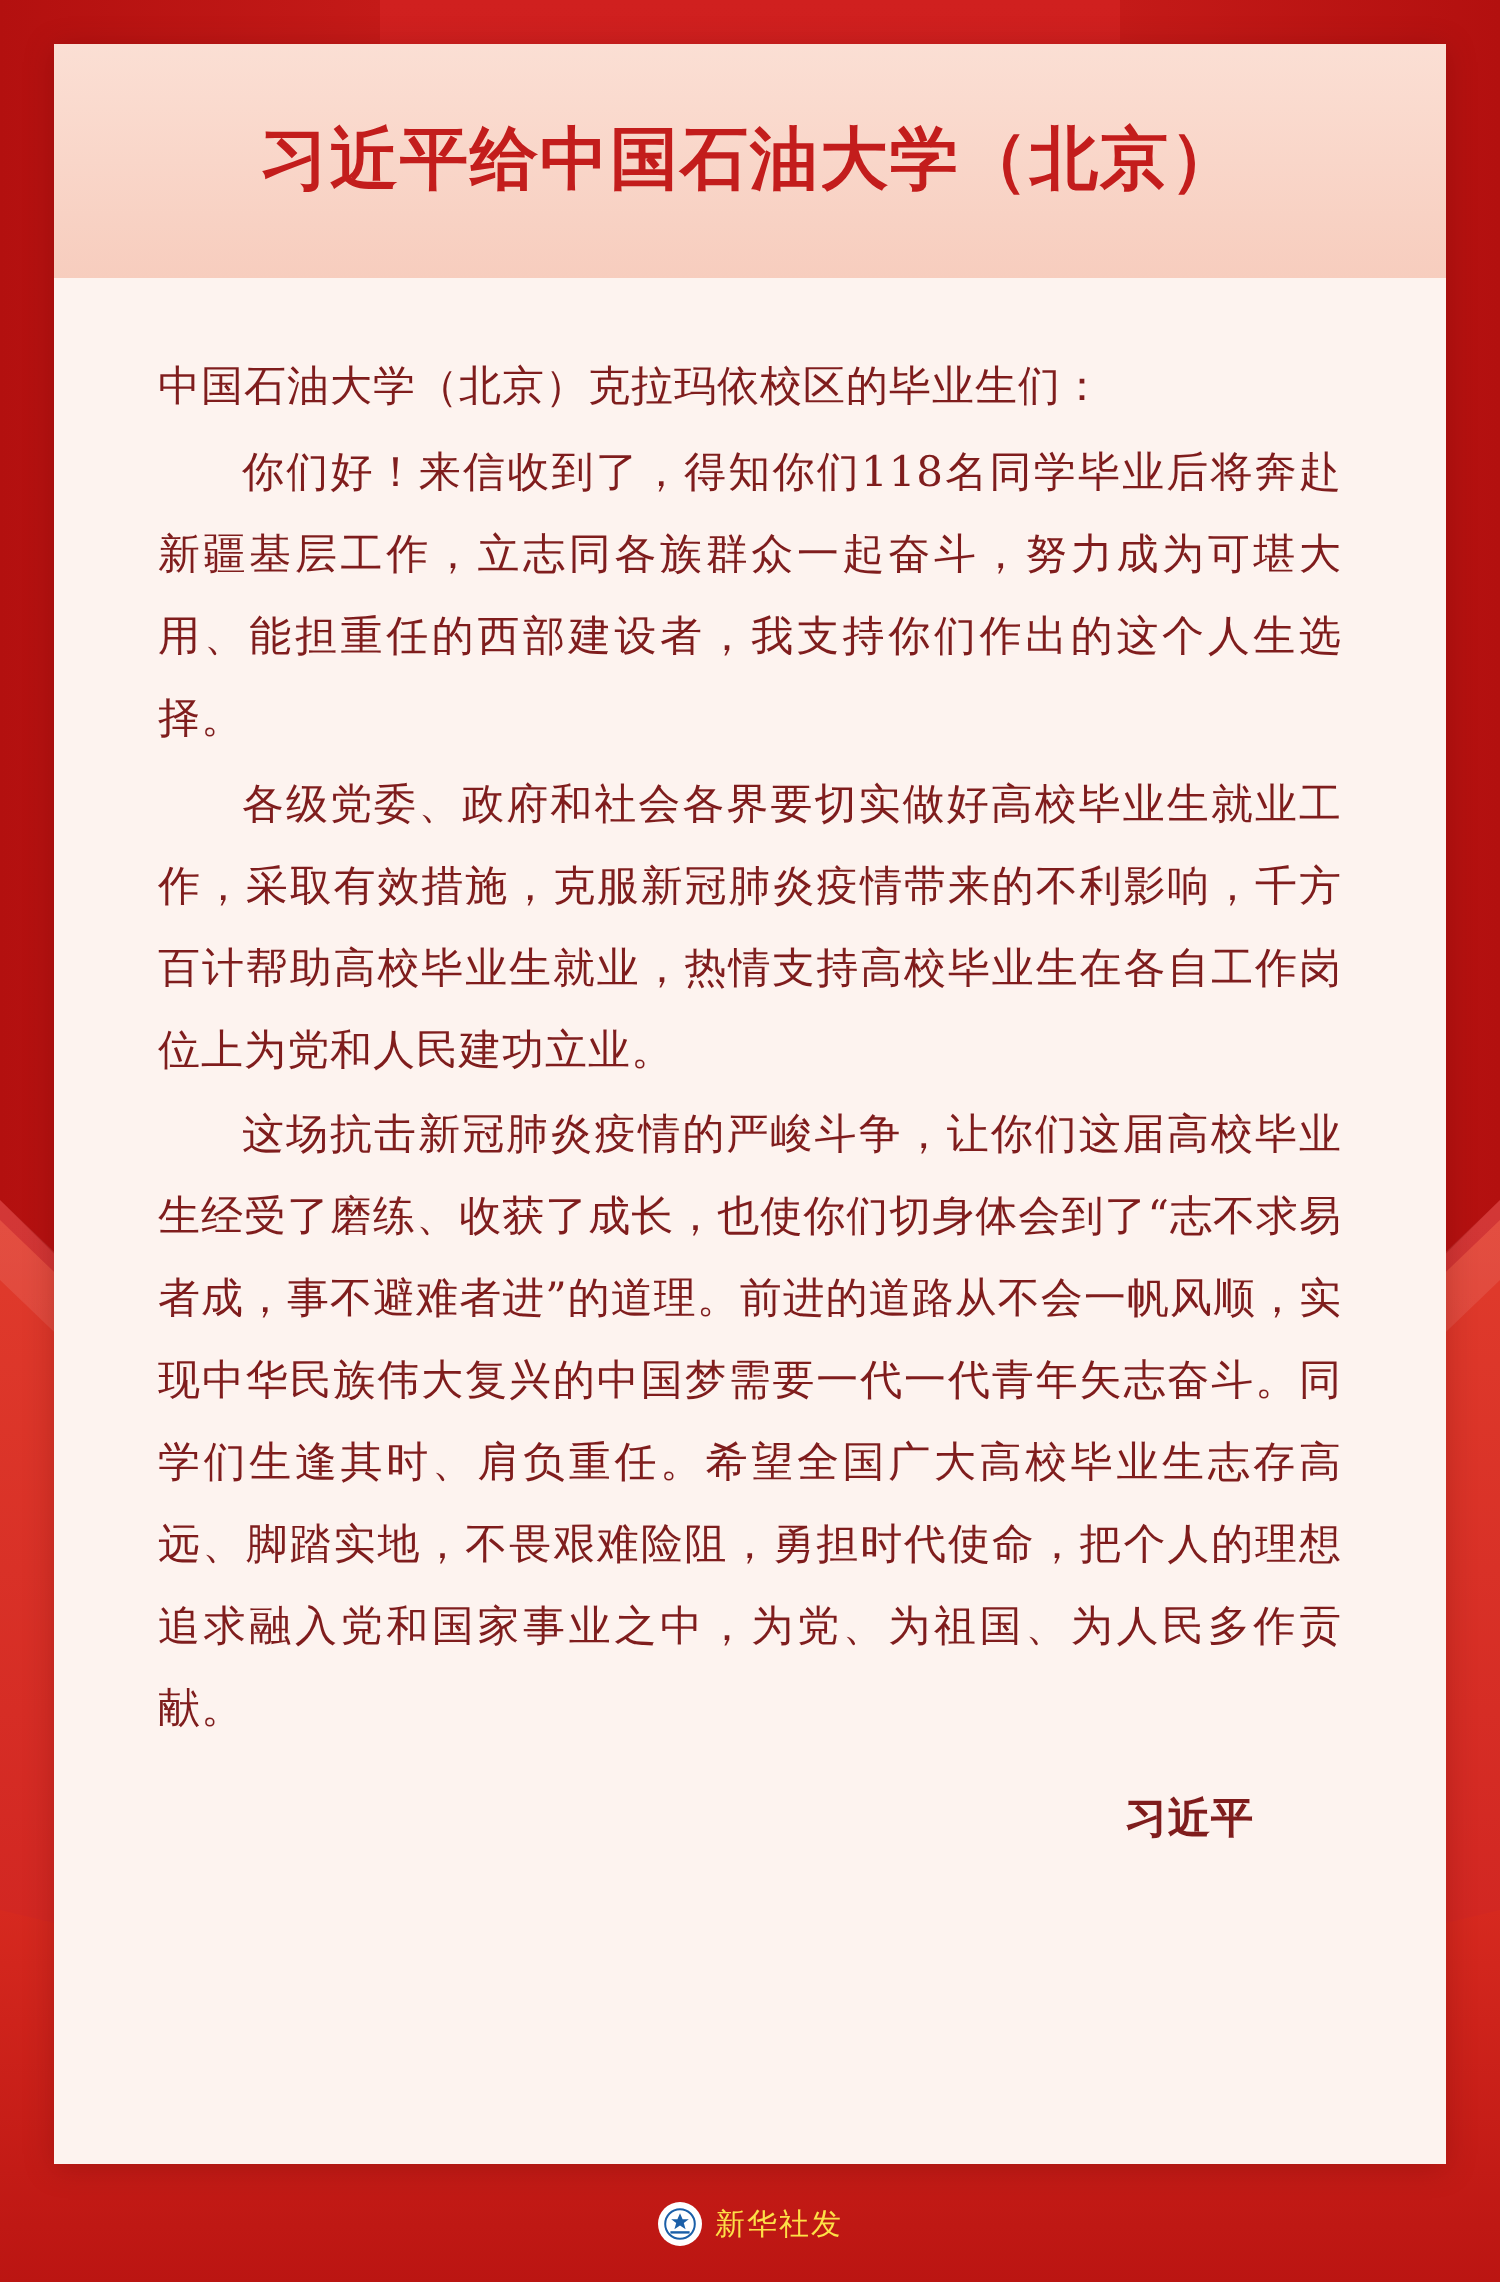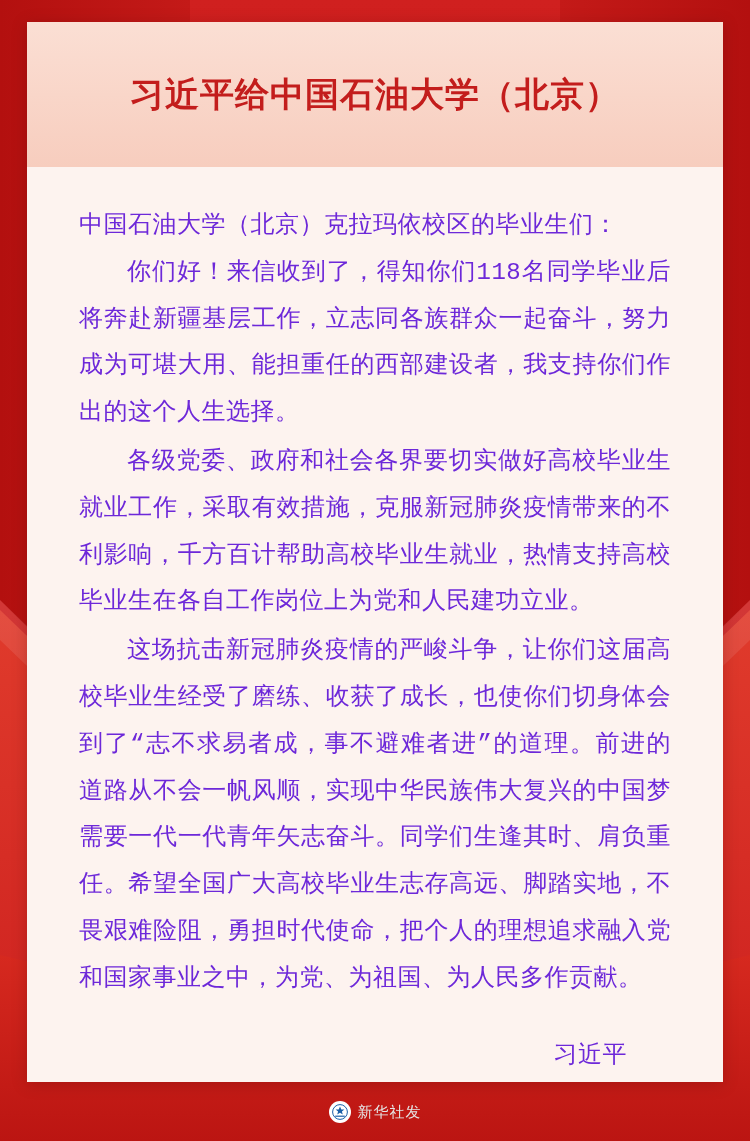--- a/index.html
+++ b/index.html
@@ -89,21 +89,21 @@
     position: absolute;
     left: 27px;
     top: 22px;
     width: 696px;
     height: 1060px;
     background: #fdf3ef;
     box-shadow: 0 2px 14px rgba(80,0,0,.25);
   }
   .letter-head {
     background: linear-gradient(180deg, #fbdfd4 0%, #f7cdbe 100%);
-    height: 145px;
+    height: 117px;
     display: flex;
     align-items: center;
     justify-content: center;
     gap: 8px;
     padding: 0 20px;
     box-sizing: border-box;
   }
   .title-line {
     color: #c31d1c;
     font-family: "DejaVu Serif", "Liberation Serif", serif;
@@ -115,36 +115,36 @@
   }
   .letter-body {
     padding: 34px 52px 0 52px;
     box-sizing: border-box;
   }
   .salutation,
   .para,
   .sign-name,
   .sign-date {
     font-family: "DejaVu Serif", "Liberation Serif", serif;
-    color: #6d28d9;
-    font-size: 24px;
+    color: #7f1d1d;
+    font-size: 21px;
     line-height: 1.95;
     letter-spacing: .5px;
     margin: 0;
     text-align: justify;
   }
   .para {
     text-indent: 2em;
     margin-top: 2px;
-    font-family: Liberation Mono, monospace;
   }
   .signature {
-    margin-top: 28px;
+    margin-top: 14px;
     text-align: right;
     padding-right: 44px;
+    font-weight: bold;
   }
   .sign-name { text-align: right; }
   .sign-date { text-align: right; }
 
   
   .footer {
     position: absolute;
     left: 0;
     bottom: 18px;
     width: 750px;
@@ -157,21 +157,21 @@
     width: 22px;
     height: 22px;
     border-radius: 50%;
     background: #ffffff;
     display: flex;
     align-items: center;
     justify-content: center;
   }
   .footer-badge svg { display: block; }
   .footer-text {
-    color: #e5e5e5;
+    color: #fde047;
     font-family: "DejaVu Sans", "Liberation Sans", sans-serif;
     font-size: 15px;
     letter-spacing: 1px;
   }
 </style>
 </head>
 <body>
 
 <div class="poster">
 

